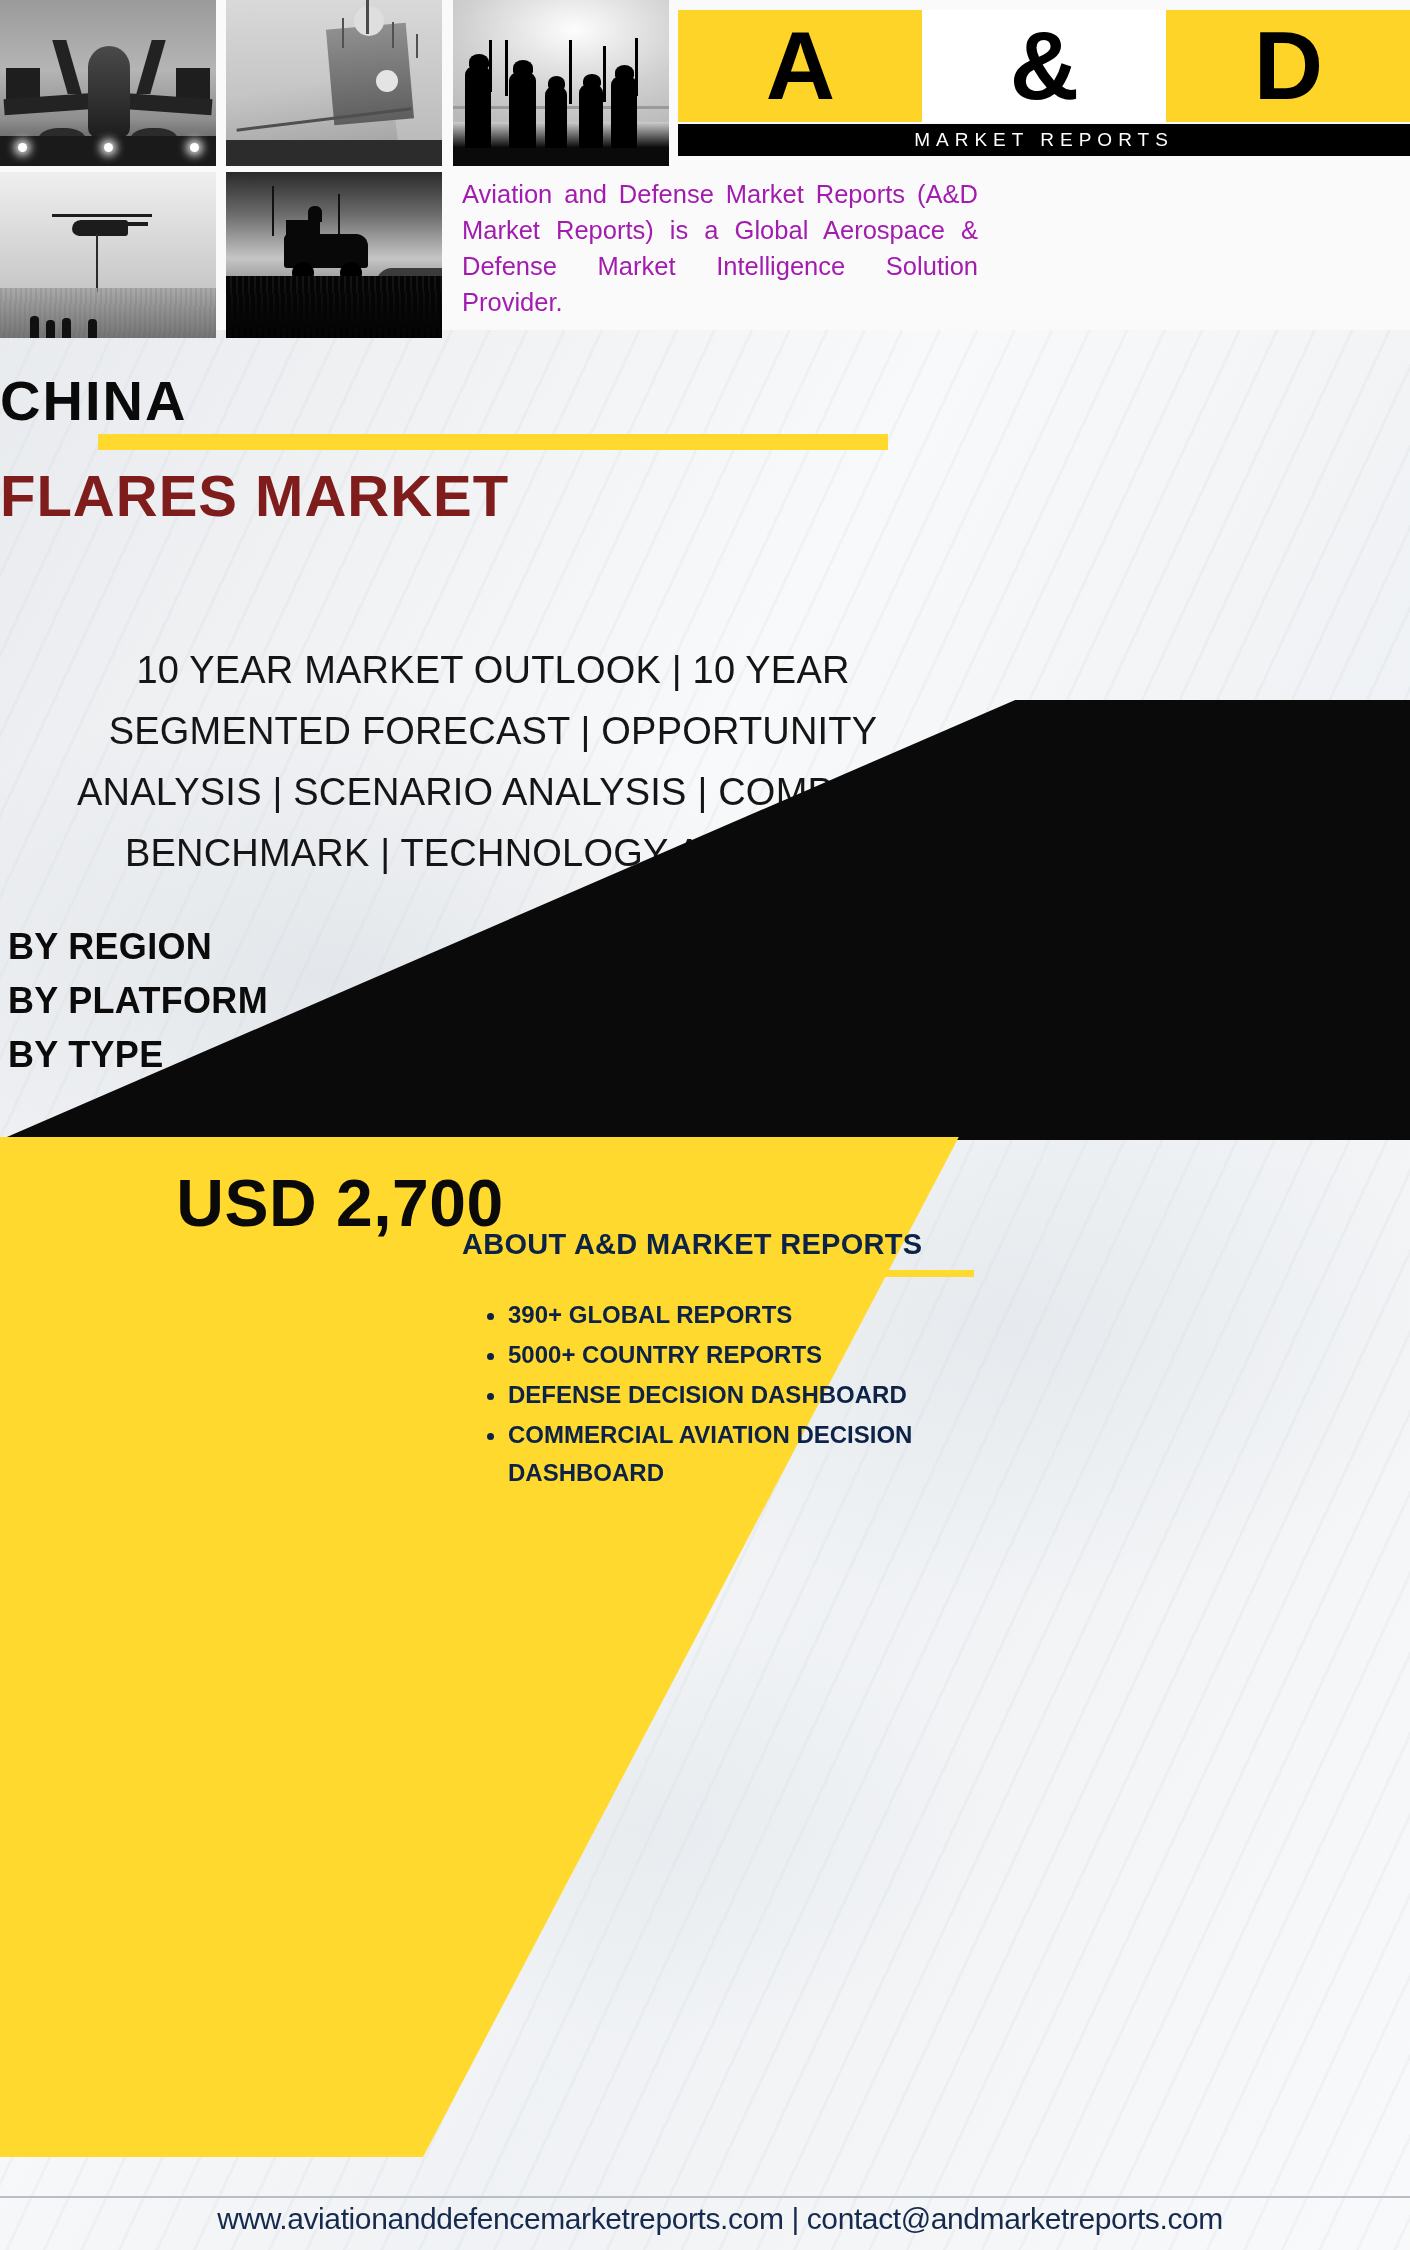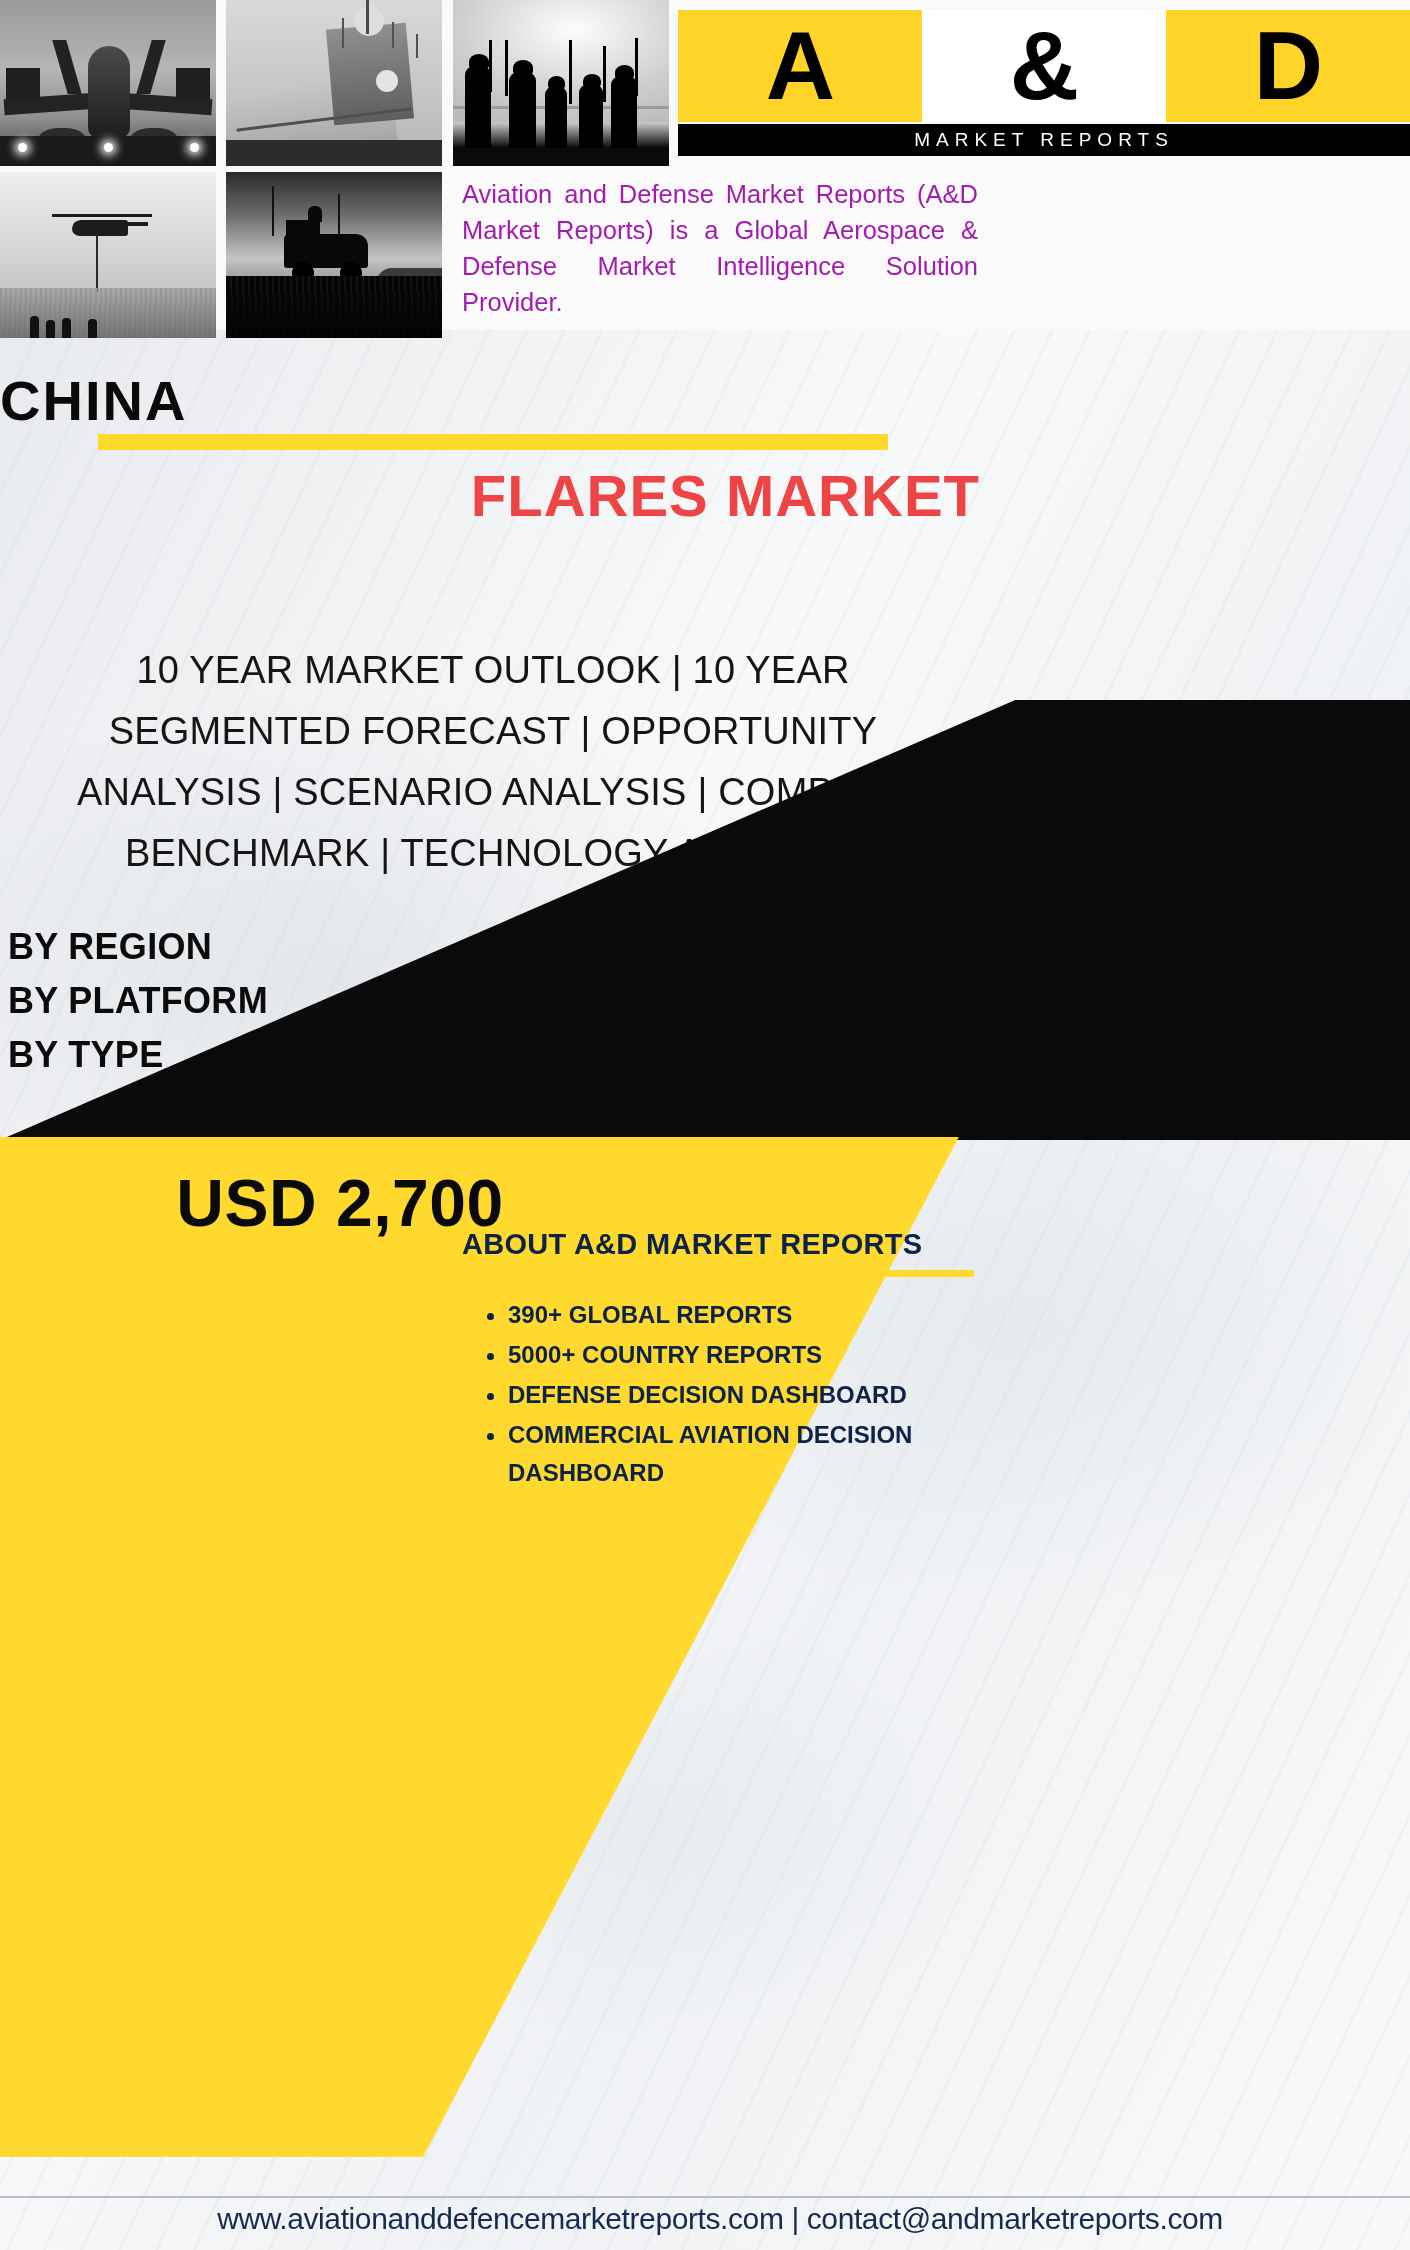--- a/index.html
+++ b/index.html
@@ -158,21 +158,21 @@
     position: absolute; left: 0; top: 368px; width: 980px;
     text-align: left; font-weight: 700; font-size: 56px; color: #0a0a0a;
     letter-spacing: 2px;
   }
   .title-rule {
     position: absolute; left: 98px; top: 434px; width: 790px; height: 16px;
     background: #FFD92E;
   }
   .title-market {
     position: absolute; left: 0; top: 462px; width: 980px;
-    text-align: right; font-weight: 700; font-size: 58px; color: #ef4444;
+    text-align: left; font-weight: 700; font-size: 58px; color: #7f1d1d;
     letter-spacing: 1px;
   }
 
   
   .outlook {
     position: absolute; left: 28px; top: 640px; width: 930px;
     text-align: center; font-size: 38px; line-height: 61px;
     color: #151515; font-weight: 300; letter-spacing: 0.2px;
   }
 

